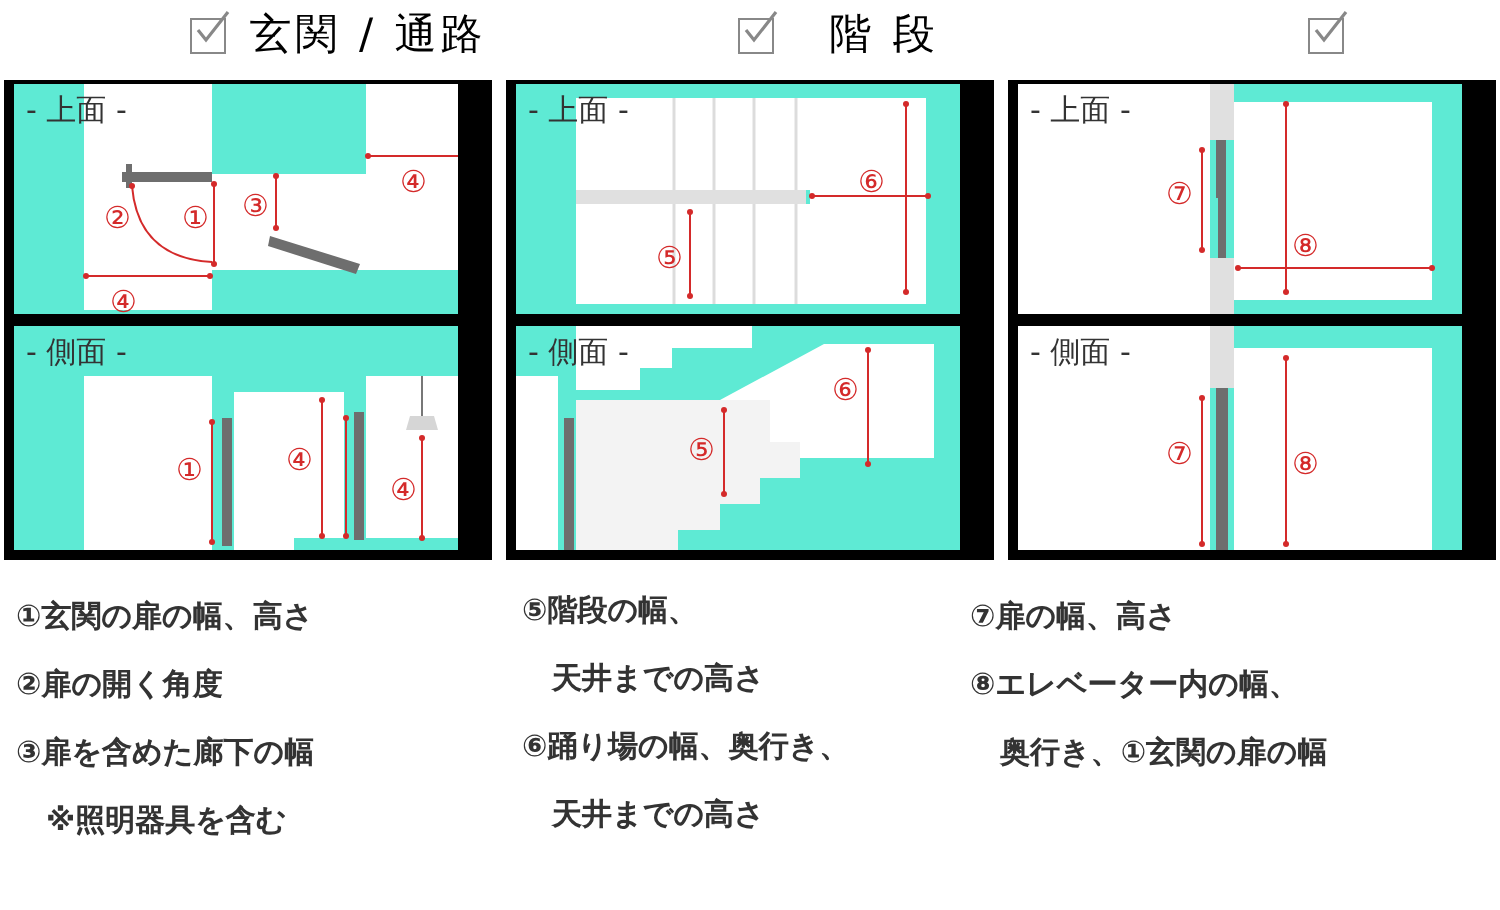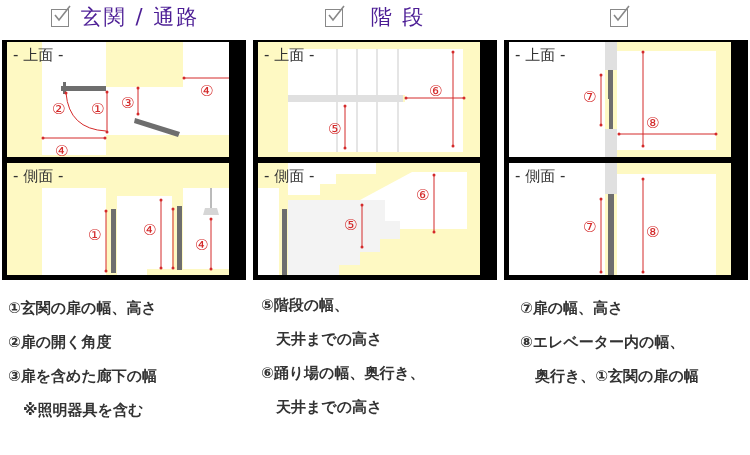--- a/index.html
+++ b/index.html
@@ -1,24 +1,24 @@
 <!DOCTYPE html>
 <html><head>
 <meta charset="utf-8">
 <style>
   html, body { margin:0; padding:0; background:#ffffff; }
   body { width:750px; height:455px; position:relative; overflow:hidden;
          font-family: "DejaVu Sans", "Liberation Sans", sans-serif; color:#333; }
   .col-title { position:absolute; top:2px; height:30px; display:flex; align-items:center;
-               justify-content:center; font-size:21px; color:#4c1d95; letter-spacing:2px; }
+               justify-content:center; font-size:21px; color:#000000; letter-spacing:2px;margin-left:44px; }
   .col-title .chk { display:inline-block; width:16px; height:16px; border:1.5px solid #888;
                     margin-right:12px; position:relative; top:1px; }
   .col-title .chk svg { position:absolute; left:0; top:-6px; }
   .panel { position:absolute; top:40px; height:240px; background:#000; }
-  .sub { position:absolute; left:5px; right:17px; background:#fef9c3; overflow:hidden;padding-left:35px; }
+  .sub { position:absolute; left:5px; right:17px; background:#5eead4; overflow:hidden;padding-left:35px; }
   .sub.top { top:2px; height:115px; }
   .sub.bot { top:123px; height:112px; }
   .view-label { position:absolute; left:6px; top:4px; font-size:15px; color:#333; z-index:3; }
   .w { position:absolute; background:#fff; }
   svg.ov { position:absolute; left:0; top:0; z-index:2; }
   .legend { position:absolute; font-size:15px; color:#333; line-height:34px; }
   .legend div { white-space:nowrap;font-weight:bold; }
 </style>
 </head>
 <body>
@@ -200,17 +200,17 @@
   <div>②扉の開く角度</div>
   <div>③扉を含めた廊下の幅</div>
   <div>　※照明器具を含む</div>
 </div>
 <div class="legend" style="left:261px;top:288px;">
   <div>⑤階段の幅、</div>
   <div>　天井までの高さ</div>
   <div>⑥踊り場の幅、奥行き、</div>
   <div>　天井までの高さ</div>
 </div>
-<div class="legend" style="left:520px;top:291px;">
+<div class="legend" style="left:485px;top:291px;">
   <div>⑦扉の幅、高さ</div>
   <div>⑧エレベーター内の幅、</div>
   <div>　奥行き、①玄関の扉の幅</div>
 </div>
 
 </body></html>

